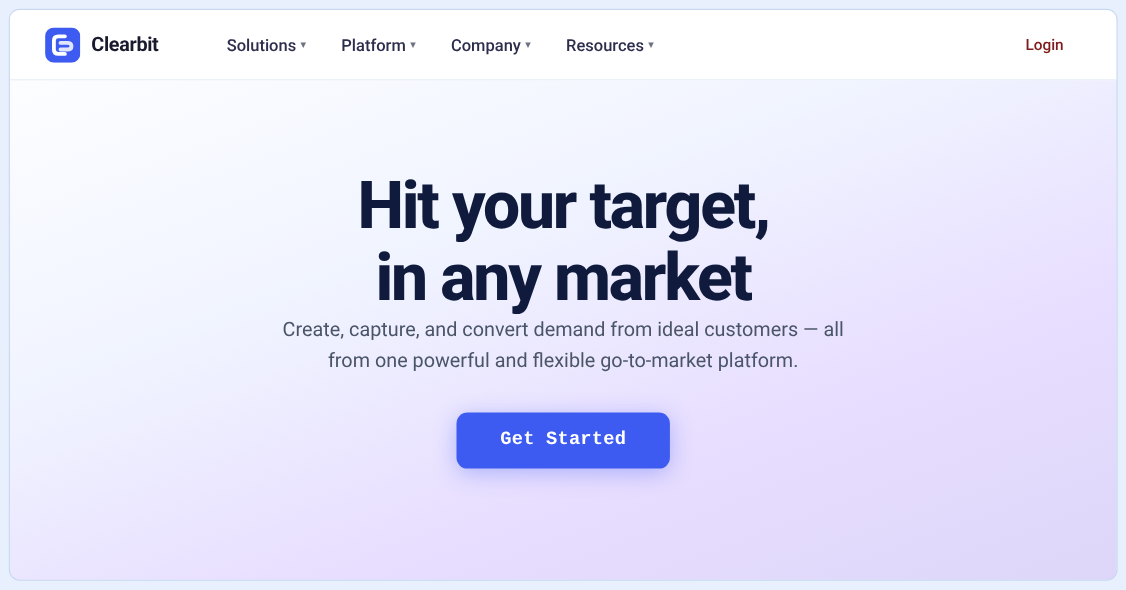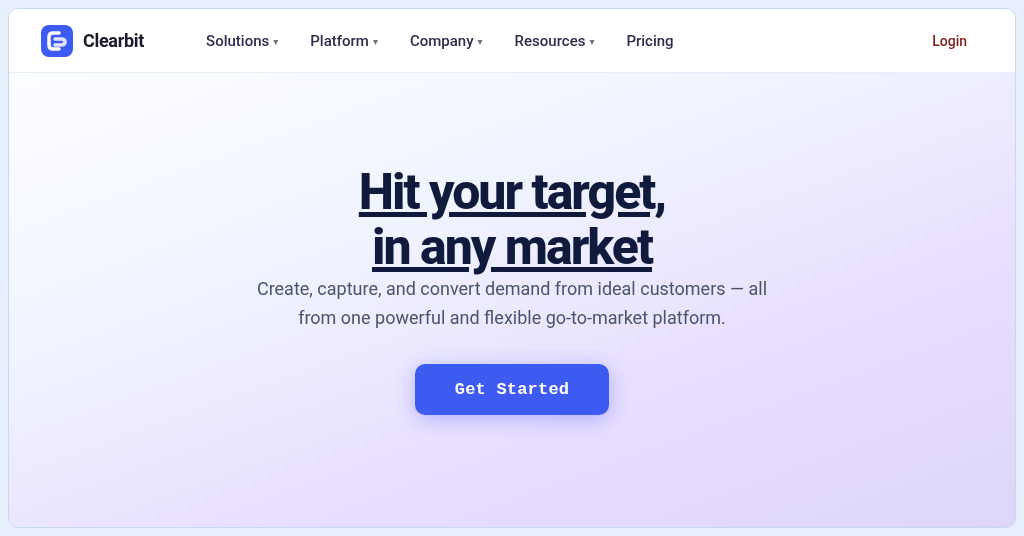--- a/index.html
+++ b/index.html
@@ -103,26 +103,25 @@
       flex: 1;
       display: flex;
       flex-direction: column;
       align-items: center;
       justify-content: center;
       padding: 20px 32px 40px;
       text-align: center;
     }
 
     .hero-headline {
-      font-size: 50px;
+      font-size: 60px;
       font-weight: 800;
       color: #0f1a3c;
       line-height: 1.1;
       letter-spacing: -2px;
-      text-decoration: underline;
     }
 
     .hero-subtext {
       font-size: 18px;
       font-weight: 400;
       color: #4a5568;
       line-height: 1.6;
       max-width: 520px;
       margin-bottom: 32px;
     }
@@ -171,23 +170,20 @@
         <span class="chevron">▾</span>
       </div>
       <div class="nav-item">
         <span>Company</span>
         <span class="chevron">▾</span>
       </div>
       <div class="nav-item">
         <span>Resources</span>
         <span class="chevron">▾</span>
       </div>
-      <div class="nav-item">
-        <span>Pricing</span>
-      </div>
     </div>
 
     <div class="nav-right">
       <div class="login-btn">Login</div>
     </div>
   </nav>
 
   <section class="hero">
     <h1 class="hero-headline">
       <span>Hit your target,</span><br>

